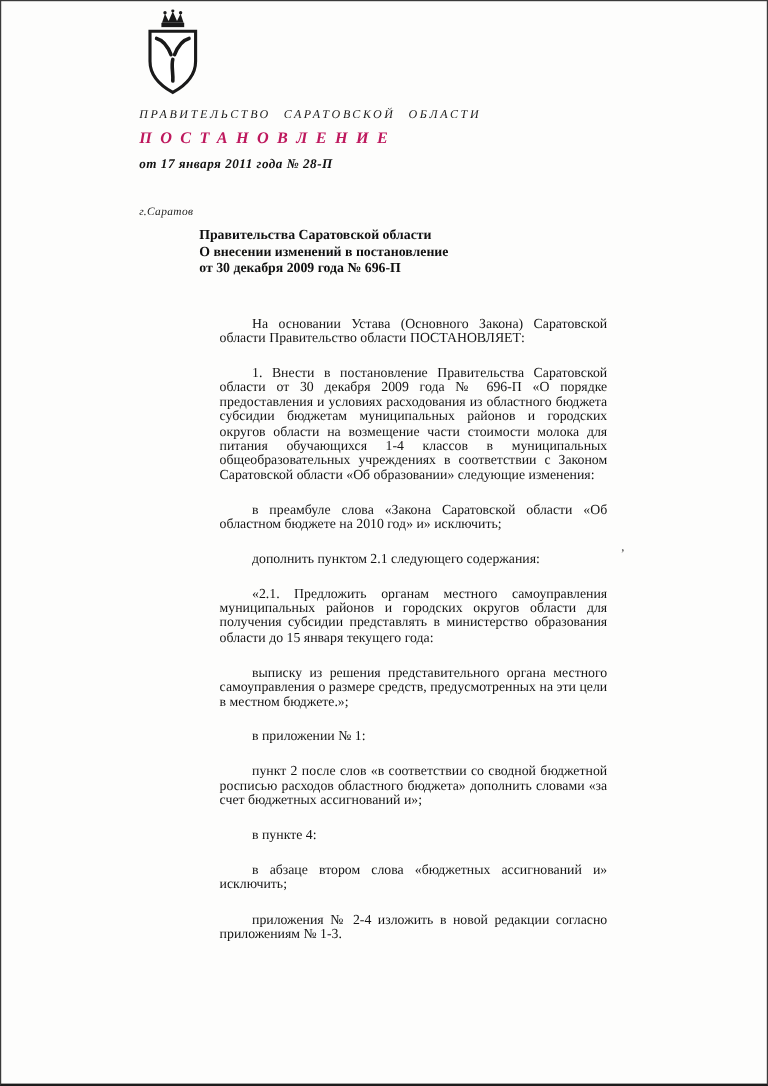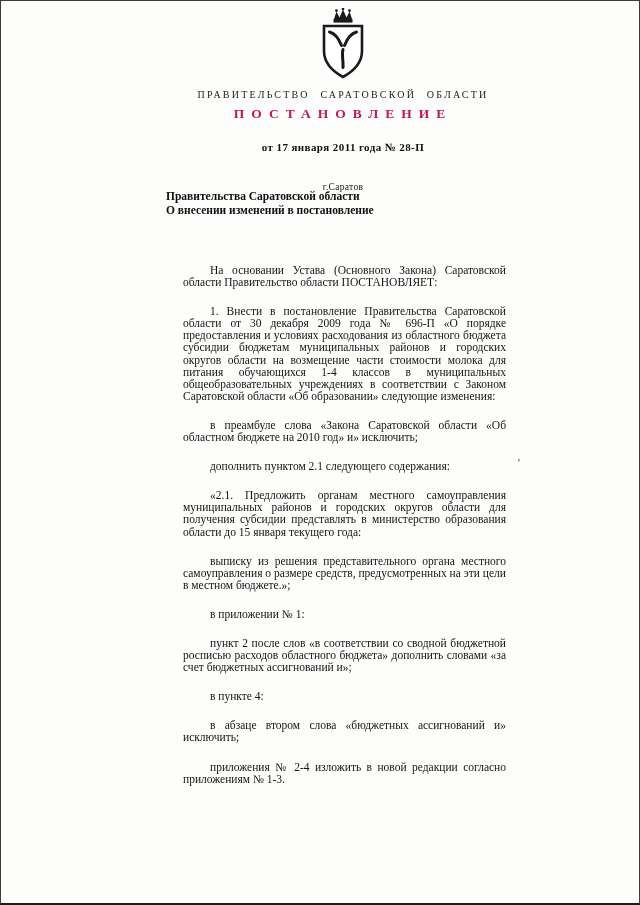--- a/index.html
+++ b/index.html
@@ -12,43 +12,43 @@
     background: #fdfdfc;
     border: 1px solid #3a3a3a;
     border-bottom: 2px solid #1c1c1c;
     font-family: "Liberation Serif", serif;
     color: #151515;
     overflow: hidden;
   }
   .header {
     position: absolute;
     top: 7px;
-    left: 100px;
+    left: 115px;
     width: 484px;
-    text-align: center;
+    font-style: italic;
   }
   .emblem-wrap { display: inline-block; line-height: 0; }
   .org {
     margin-top: 5px;
     font-size: 10px;
     letter-spacing: 2.2px;
     word-spacing: 6px;
     white-space: nowrap;
     color: #1b1b1b;
   }
   .doctype {
     margin-top: 6px;
     font-size: 13.5px;
     font-weight: bold;
     letter-spacing: 7px;
     white-space: nowrap;
     color: #be185d;
   }
   .dateline {
-    margin-top: 19px;
+    margin-top: 8px;
     font-size: 11px;
     font-weight: bold;
     letter-spacing: 0.4px;
     color: #111;
   }
   .city {
     margin-top: 29px;
     font-size: 9.5px;
     letter-spacing: 0.3px;
     color: #1b1b1b;
@@ -108,20 +108,21 @@
 
     <div class="org">ПРАВИТЕЛЬСТВО САРАТОВСКОЙ ОБЛАСТИ</div>
     <div class="doctype">ПОСТАНОВЛЕНИЕ</div>
     <div class="dateline">от 17 января 2011 года № 28-П</div>
     <div class="city">г.Саратов</div>
   </div>
 
   <div class="doc-title">
     <div>Правительства Саратовской области</div>
     <div>О внесении изменений в постановление</div>
+    <div>от 30 декабря 2009 года № 696-П</div>
   </div>
 
   <div class="body-text">
     <p>На основании Устава (Основного Закона) Саратовской области Правительство области ПОСТАНОВЛЯЕТ:</p>
     <p>1. Внести в постановление Правительства Саратовской области от 30 декабря 2009 года № 696-П «О порядке предоставления и условиях расходования из областного бюджета субсидии бюджетам муниципальных районов и городских округов области на возмещение части стоимости молока для питания обучающихся 1-4 классов в муниципальных общеобразовательных учреждениях в соответствии с Законом Саратовской области «Об образовании» следующие изменения:</p>
     <p>в преамбуле слова «Закона Саратовской области «Об областном бюджете на 2010 год» и» исключить;</p>
     <p>дополнить пунктом 2.1 следующего содержания:</p>
     <p>«2.1. Предложить органам местного самоуправления муниципальных районов и городских округов области для получения субсидии представлять в министерство образования области до 15 января текущего года:</p>
     <p>выписку из решения представительного органа местного самоуправления о размере средств, предусмотренных на эти цели в местном бюджете.»;</p>
     <p>в приложении № 1:</p>

